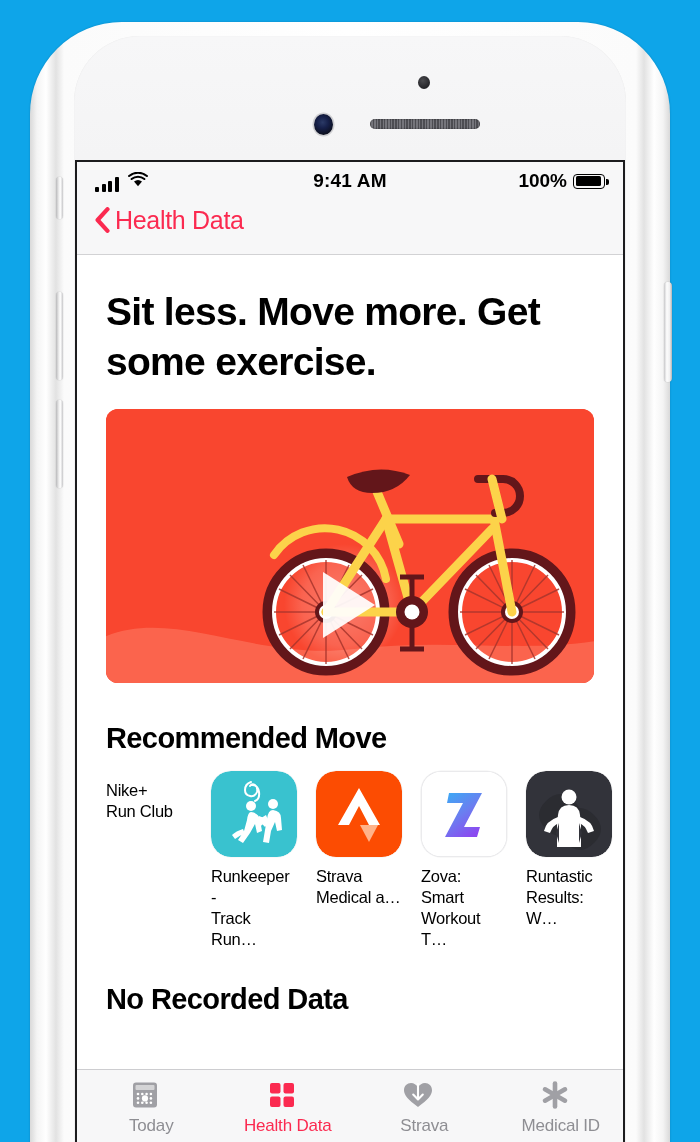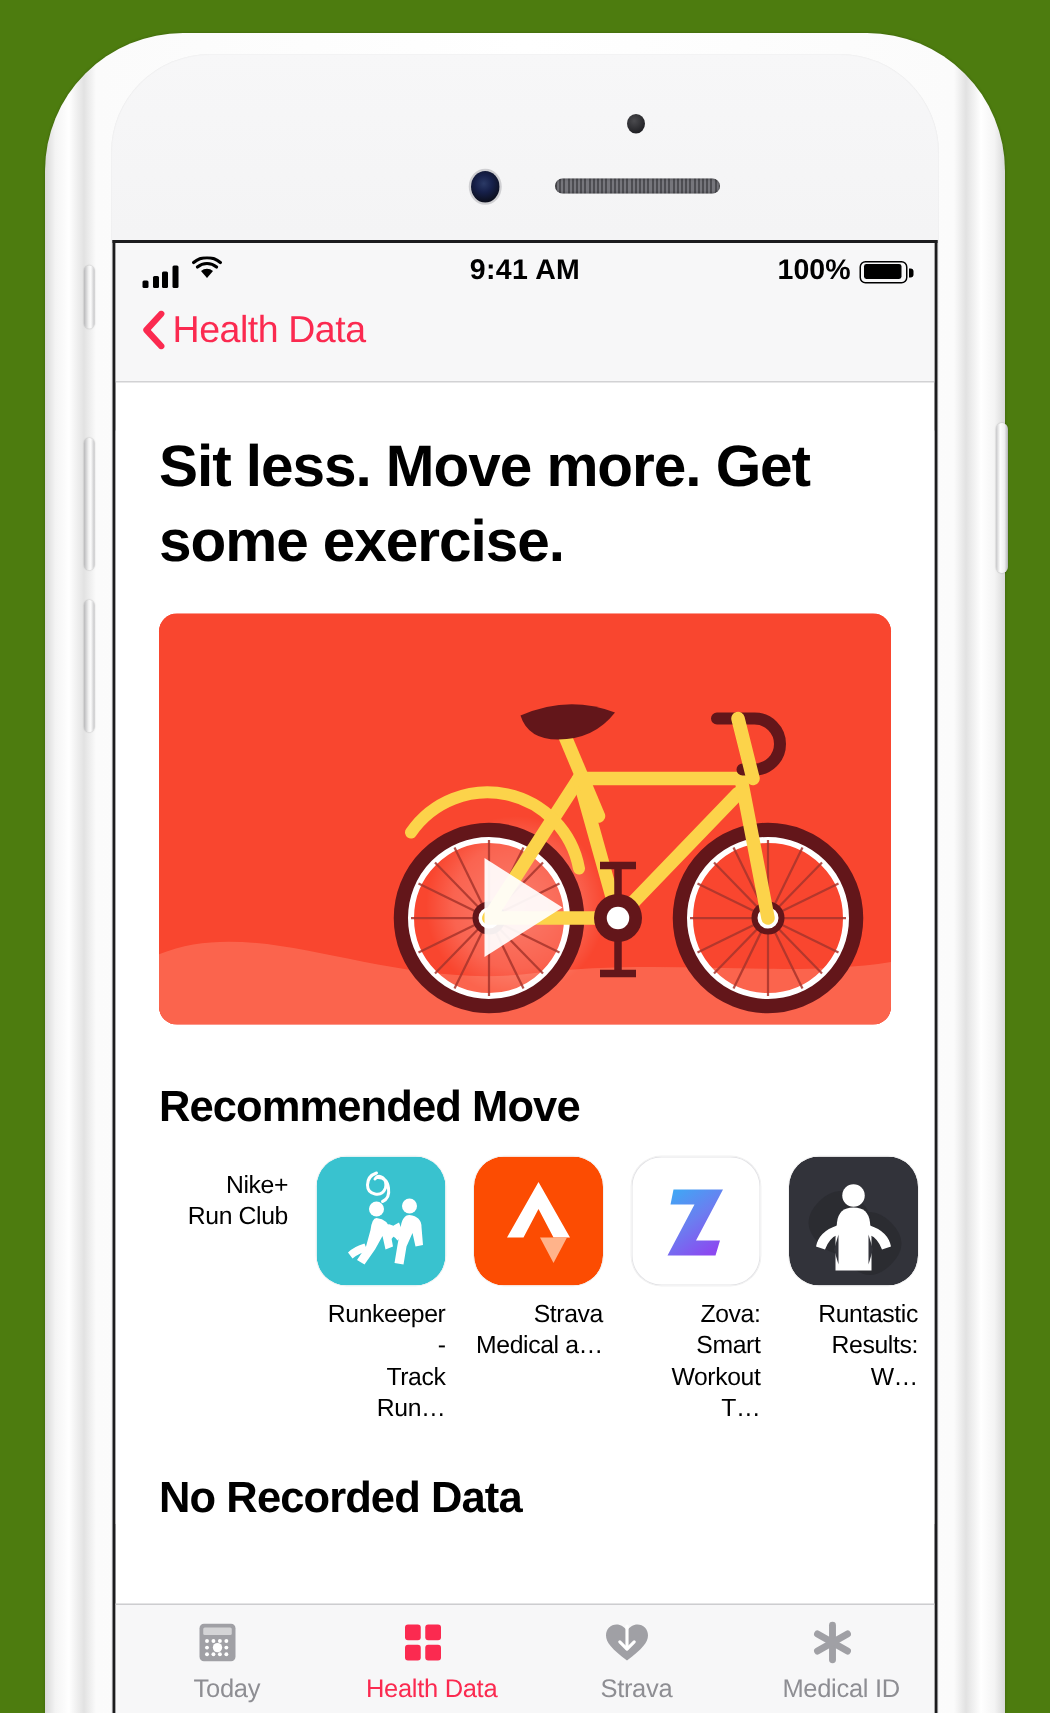--- a/index.html
+++ b/index.html
@@ -2,21 +2,21 @@
 <html><head>
 <meta charset="utf-8">
 <style>
   html,body{margin:0;padding:0;}
   body{
     width:700px;height:1142px;overflow:hidden;
     background:#ffffff;
     font-family:"Liberation Sans","DejaVu Sans",sans-serif;
     -webkit-font-smoothing:antialiased;
   }
-  .stage{position:relative;width:700px;height:1142px;background:#4d7c0f;}
+  .stage{position:relative;width:700px;height:1142px;background:#0ea5e9;}
 
   
   .phone-outer{
     position:absolute;left:30px;top:22px;width:640px;height:1140px;
     border-radius:92px 92px 0 0;
     background:linear-gradient(to right,
       #d9d9d9 0px,#f4f4f4 7px,#ffffff 16px,#e2e2e2 26px,#fbfbfb 34px,
       #ffffff 50%,
       #fbfbfb 606px,#e2e2e2 614px,#ffffff 624px,#f4f4f4 633px,#d9d9d9 640px);
     box-shadow:0 0 2px rgba(0,0,0,.22);
@@ -121,21 +121,20 @@
   }
   .app{width:86px;flex:none;}
   .appicon{
     width:86px;height:86px;border-radius:20px;overflow:hidden;position:relative;
     box-shadow:0 0 0 .6px rgba(0,0,0,.06);
   }
   .appicon svg{display:block;width:86px;height:86px;}
   .appname{
     margin-top:9px;font-size:16.5px;line-height:1.28;color:#000;letter-spacing:-.25px;
     white-space:pre-line;
-    text-align:right;
   }
   .norec{
     font-size:29px;font-weight:bold;color:#000;letter-spacing:-.6px;margin-top:33px;
   }
 
   
   .tabbar{
     position:absolute;left:0;right:0;bottom:0;height:73px;
     background:#f7f7f8;border-top:1px solid #cdcdd0;
     display:flex;box-sizing:border-box;

